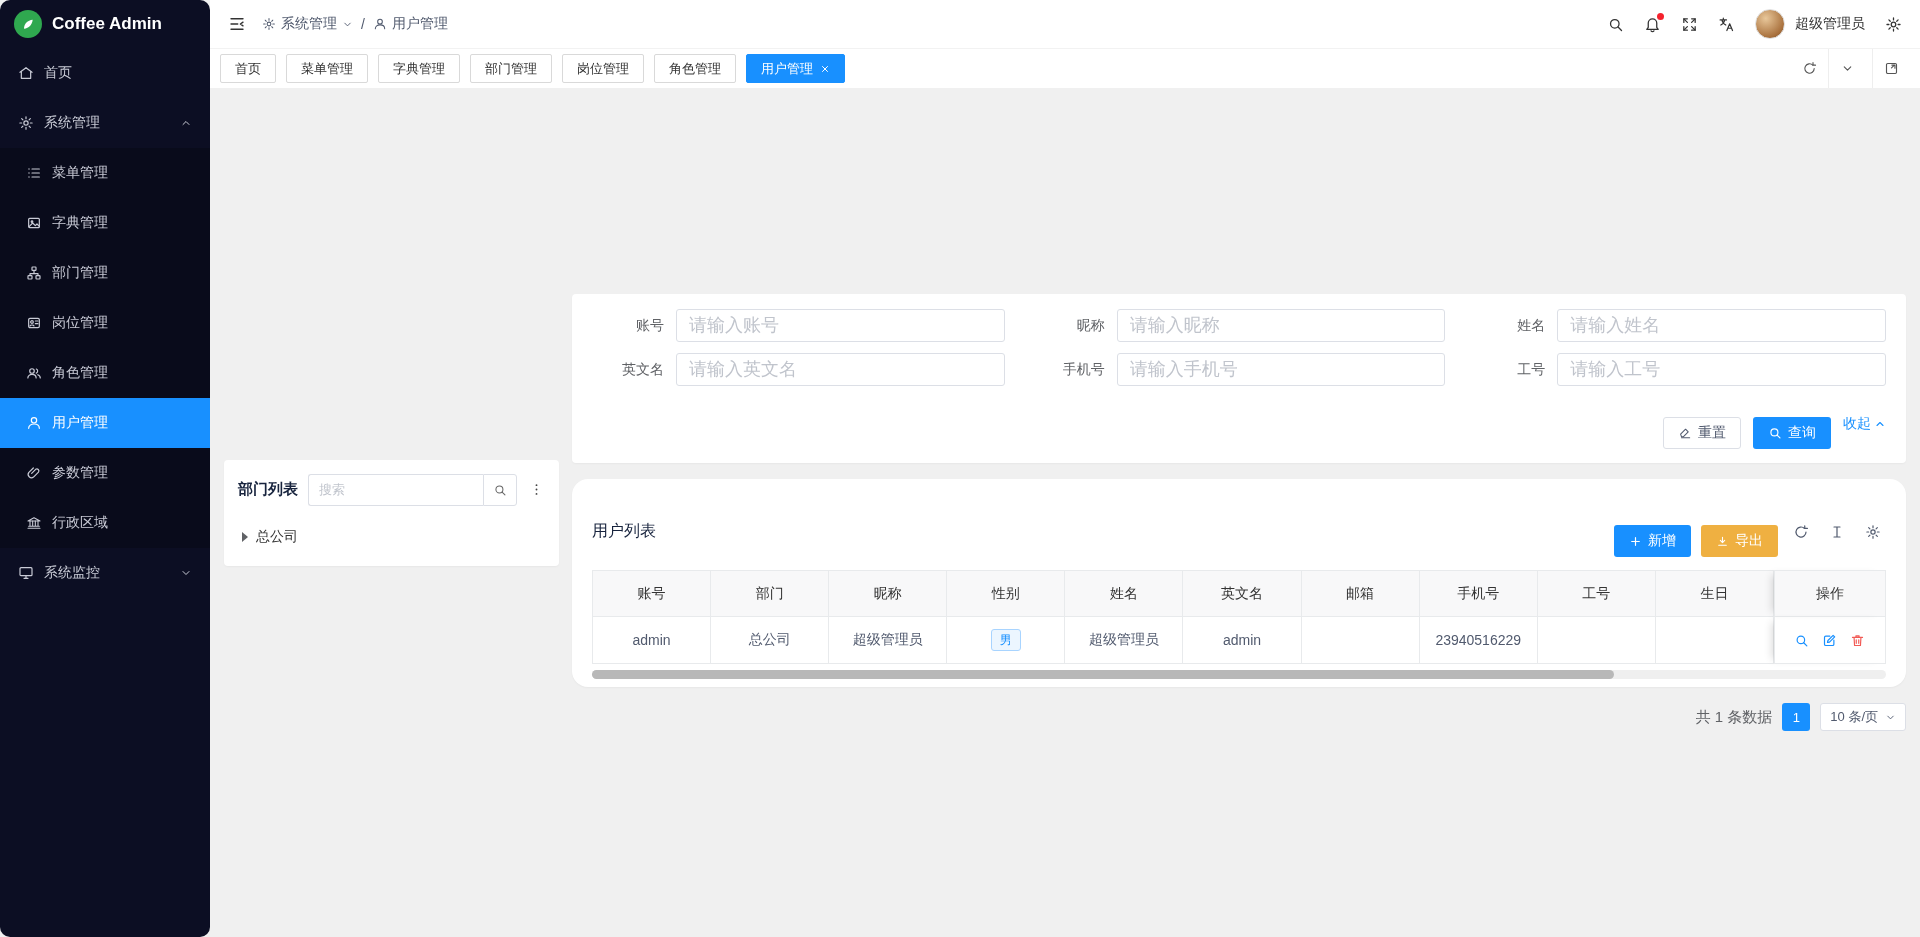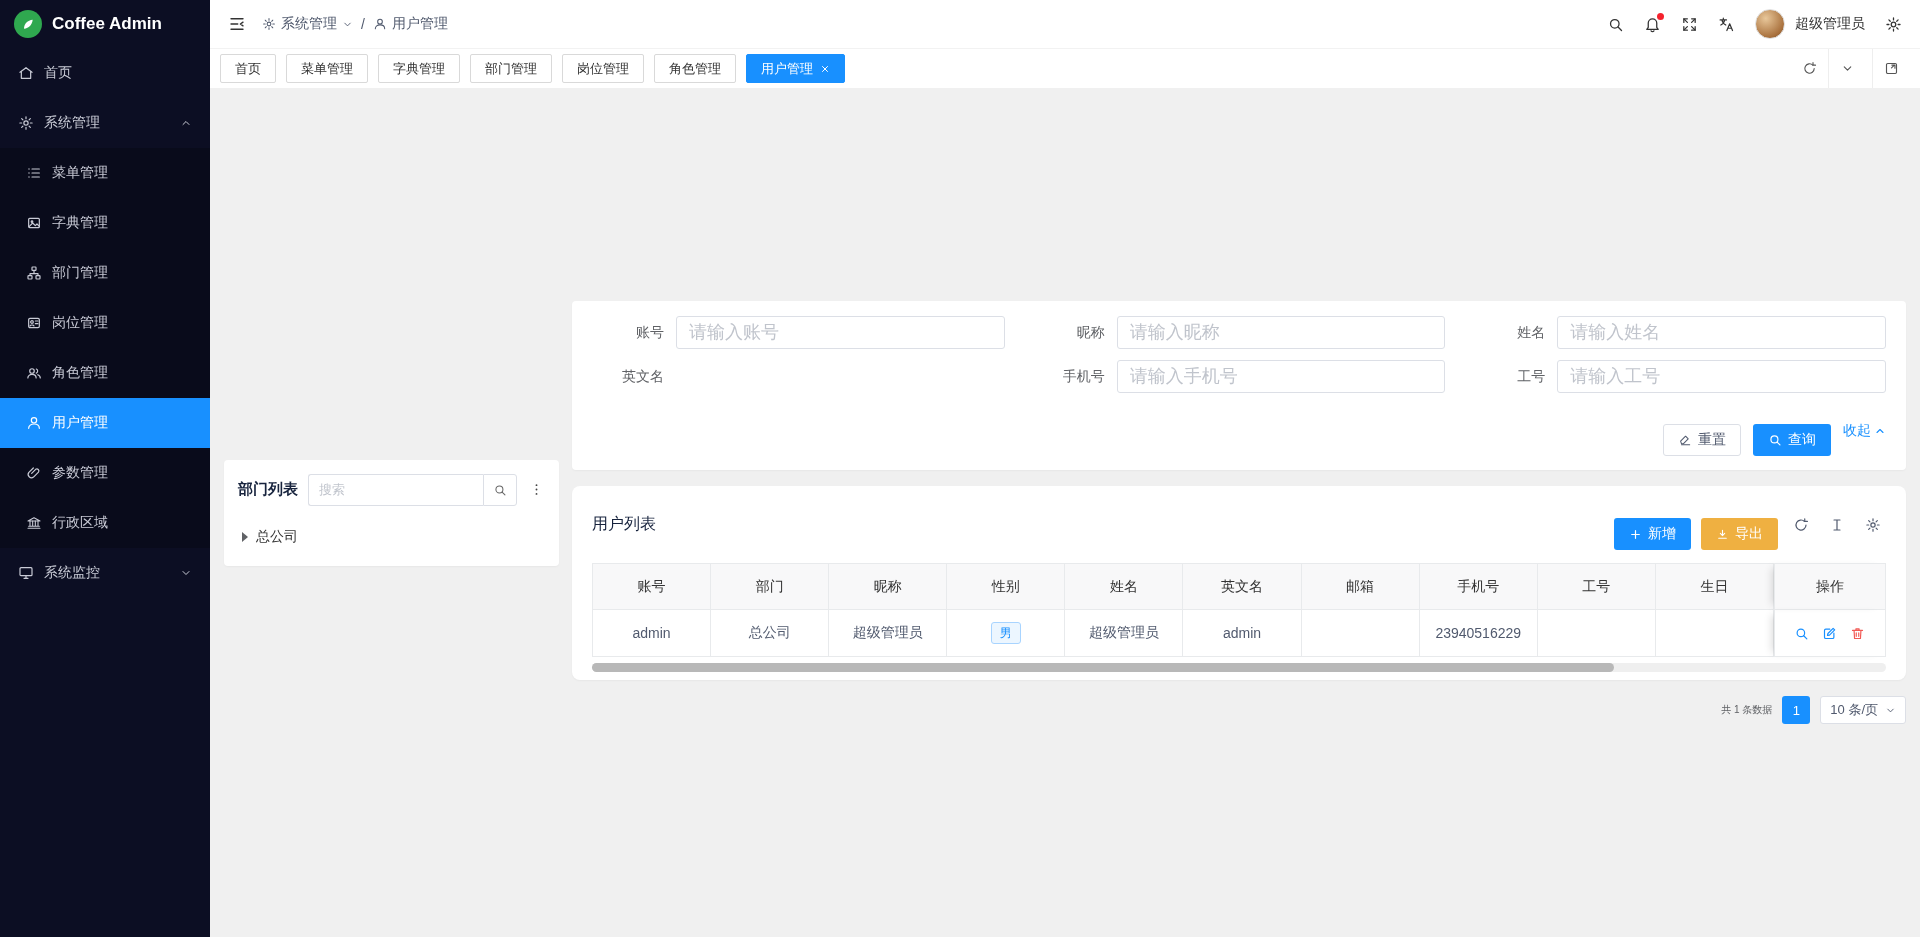--- a/index.html
+++ b/index.html
@@ -1,21 +1,21 @@
 <!DOCTYPE html>
 <html><head>
 <meta charset="utf-8">
 <style>
   * { margin:0; padding:0; box-sizing:border-box; }
   html,body { width:1920px; height:937px; overflow:hidden; }
   body { font-family:"Liberation Sans","DejaVu Sans",sans-serif; font-size:14px; color:#333; background:#f0f0f0; }
   .app { display:flex; width:100%; height:100%; }
 
   
-  .sidebar { width:210px; background:#0c0e23; flex-shrink:0; display:flex; flex-direction:column; }
+  .sidebar { width:210px; background:#0c0e23; flex-shrink:0; display:flex; flex-direction:column;border-radius:10px; }
   .logo { height:48px; display:flex; align-items:center; gap:10px; padding:0 14px; color:#fff; font-weight:bold; font-size:17px; flex-shrink:0; }
   .logo-badge { width:28px; height:28px; border-radius:50%; background:#2fa84f; display:flex; align-items:center; justify-content:center; flex-shrink:0; }
   .menu { flex:1; overflow:hidden; }
   .menu-item { height:50px; display:flex; align-items:center; gap:10px; padding:0 18px; cursor:pointer; font-size:14px; color:#c9cbd6; }
   .menu-item .mi-icon { display:flex; color:#c9cbd6; }
   .menu-item .caret { margin-left:auto; color:#9а9; }
   .menu-item .caret { margin-left:auto; }
   .submenu { background:#090b1b; }
   .submenu .menu-item { padding-left:26px; }
   .menu-item.active { background:#1890ff; color:#fff; }
@@ -68,21 +68,21 @@
   .form-input { flex:1; min-width:0; height:33px; border:1px solid #dcdfe6; border-radius:3px; padding:0 12px; font-size:18px; color:#333; outline:none; }
   .form-input::placeholder { color:#c0c4cc; }
   .form-actions { display:flex; justify-content:flex-end; align-items:center; gap:12px; margin-top:12px; }
   .btn { height:32px; border-radius:3px; display:inline-flex; align-items:center; gap:6px; padding:0 14px; font-size:14px; cursor:pointer; border:1px solid transparent;margin-top:19px; }
   .btn-default { background:#fff; border-color:#dcdfe6; color:#515a6e; }
   .btn-primary { background:#1890ff; color:#fff; }
   .btn-warning { background:#efb041; color:#fff; }
   .link-collapse { color:#1890ff; display:inline-flex; align-items:center; gap:3px; cursor:pointer; font-size:14px; }
 
   
-  .list-card { background:#fff; border-radius:8px; padding:13px 20px 8px; flex:1; display:flex; flex-direction:column; min-height:0; box-shadow:0 1px 2px rgba(0,0,0,.04); }
+  .list-card { background:#fff; border-radius:16px; padding:27px 20px 8px; flex:1; display:flex; flex-direction:column; min-height:0; box-shadow:0 1px 2px rgba(0,0,0,.04); }
   .list-header { display:flex; align-items:center; margin-bottom:13px; flex-shrink:0; }
   .list-title { font-size:16px; color:#17233d; }
   .list-actions { margin-left:auto; display:flex; align-items:center; gap:10px; }
   .icon-btn { width:26px; height:26px; display:flex; align-items:center; justify-content:center; color:#515a6e; cursor:pointer; }
 
   .table { display:flex; flex-direction:column; min-height:0; }
   .t-row { display:flex; }
   .t-cell { flex:1 1 0; min-width:0; height:47px; display:flex; align-items:center; justify-content:center; border-bottom:1px solid #e8eaec; border-right:1px solid #e8eaec; font-size:14px; color:#515a6e; overflow:hidden; white-space:nowrap; }
   .t-row .t-cell:first-child { border-left:1px solid #e8eaec; }
   .t-head .t-cell { background:#f8f8f9; border-top:1px solid #e8eaec; color:#333; }
@@ -90,21 +90,21 @@
   .tag-male { display:inline-block; padding:1px 8px; font-size:12px; color:#1890ff; background:#ecf6ff; border:1px solid #a8d4ff; border-radius:3px; line-height:18px; }
   .op-icon { display:flex; cursor:pointer; }
   .op-view, .op-edit { color:#1890ff; }
   .op-delete { color:#f25b56; }
   .table-filler { flex:1; }
   .fake-scroll { height:9px; margin-top:6px; background:#efefef; border-radius:5px; position:relative; flex-shrink:0; }
   .fake-scroll .thumb { position:absolute; left:0; top:0; height:9px; width:79%; background:#b8b8b8; border-radius:5px; cursor:pointer; }
 
   
   .pagination { display:flex; justify-content:flex-end; align-items:center; gap:10px; flex-shrink:0; }
-  .page-total { font-size:10px; color:#606266; }
+  .page-total { font-size:15px; color:#606266; }
   .page-num { min-width:28px; height:28px; padding:0 6px; background:#1890ff; color:#fff; display:flex; align-items:center; justify-content:center; border-radius:3px; font-size:13px; cursor:pointer; }
   .page-size { height:28px; border:1px solid #dcdfe6; border-radius:3px; background:#fff; display:flex; align-items:center; gap:7px; padding:0 9px; font-size:13px; color:#515a6e; cursor:pointer; }
 
   svg.ic { display:block; }
 </style>
 </head>
 <body>
 
 <div class="app">
 
@@ -404,20 +404,21 @@
             <div class="form-item">
               <span class="form-label">昵称</span>
               <input class="form-input" type="text" placeholder="请输入昵称" style="">
             </div>
             <div class="form-item">
               <span class="form-label">姓名</span>
               <input class="form-input" type="text" placeholder="请输入姓名" style="">
             </div>
             <div class="form-item">
               <span class="form-label">英文名</span>
+              <input class="form-input" type="text" placeholder="请输入英文名" style="">
             </div>
             <div class="form-item">
               <span class="form-label">手机号</span>
               <input class="form-input" type="text" placeholder="请输入手机号" style="">
             </div>
             <div class="form-item">
               <span class="form-label">工号</span>
               <input class="form-input" type="text" placeholder="请输入工号" style="">
             </div>
           </div>

